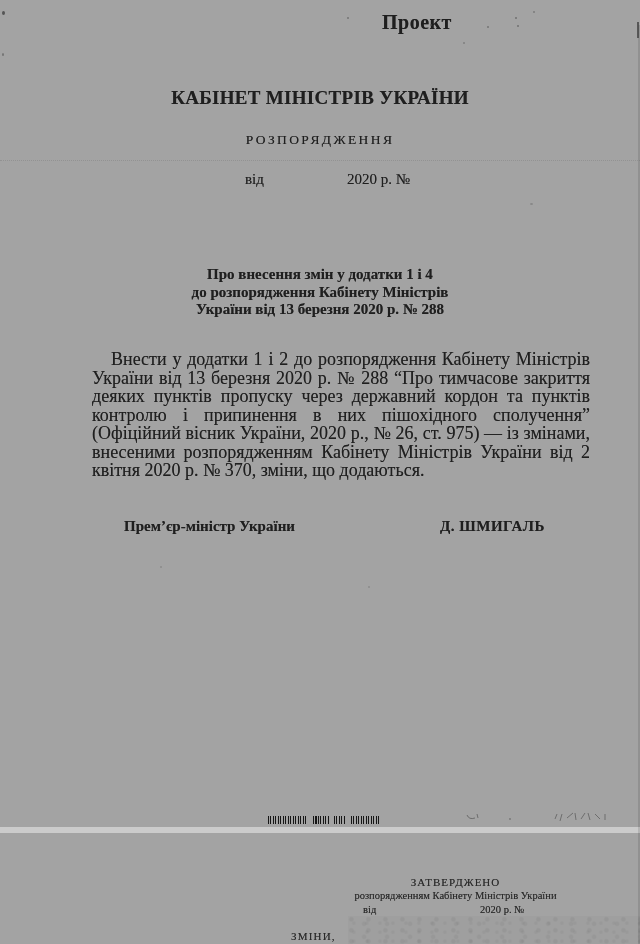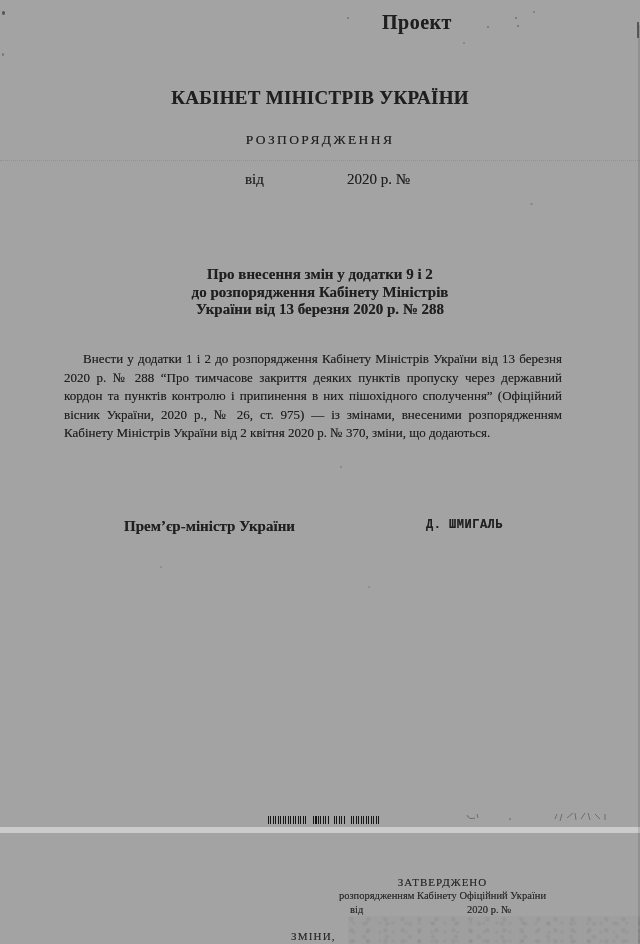--- a/index.html
+++ b/index.html
@@ -17,41 +17,41 @@
 
   .draft{top:11px;left:382px;font-size:20px;font-weight:bold;letter-spacing:.5px;}
   .org{top:87px;font-size:19px;font-weight:bold;letter-spacing:.3px;}
   .doctype{top:132px;font-size:13.5px;font-weight:normal;letter-spacing:2.4px;}
   .dotline{top:160px;left:0;width:640px;border-top:1px dotted rgba(0,0,0,.10);}
   .date-prefix{top:171px;left:245px;font-size:15px;}
   .date-blank{top:171px;left:347px;font-size:15px;}
   .city{top:210px;font-size:15px;}
   .title{top:266px;font-size:15px;font-weight:bold;line-height:17.5px;}
   .body-par{
-    top:350px;left:64px;width:498px;
-    font-size:13px;line-height:18.5px;
+    top:350px;left:92px;width:498px;
+    font-size:18px;line-height:18.5px;
     text-align:justify;text-indent:19px;
   }
   .sig-title{top:518px;left:124px;font-size:15px;font-weight:bold;}
-  .sig-name{top:518px;left:426px;font-size:12px;font-weight:bold;letter-spacing:.5px;font-family:Liberation Mono, monospace;}
+  .sig-name{top:518px;left:440px;font-size:15px;font-weight:bold;letter-spacing:.5px;}
 
   .barcode{top:816px;left:268px;height:8px;display:flex;gap:5px;}
   .barcode i{
     display:block;height:100%;
     background:repeating-linear-gradient(90deg,#161616 0 1px,transparent 1px 2.5px);
   }
   .pen-marks{top:808px;left:455px;opacity:.8;}
 
   .separator{top:827px;left:0;width:640px;height:6px;background:#cbcbcb;}
 
   .edge-line{top:25px;right:0;width:2px;height:919px;background:rgba(0,0,0,.11);}
   .edge-dash{top:22px;right:1px;width:2px;height:16px;background:#444;opacity:.8;}
 
   .approved{
-    top:875px;left:336px;width:213px;
+    top:875px;left:349px;width:213px;
     text-align:center;font-size:10.5px;line-height:14px;color:#2a2a2a;
   }
   .approved .l1{font-size:11px;letter-spacing:1px;}
   .approved .l3{position:relative;height:14px;}
   .approved .l3 .p{position:absolute;left:14px;}
   .approved .l3 .v{position:absolute;left:131px;}
 
   .changes{top:930px;left:291px;font-size:11px;letter-spacing:1.2px;color:#2a2a2a;}
 
   .mottle{
@@ -75,21 +75,21 @@
 
   <div class="abs center org">КАБІНЕТ МІНІСТРІВ УКРАЇНИ</div>
   <div class="abs center doctype">РОЗПОРЯДЖЕННЯ</div>
   <div class="abs dotline"></div>
 
   <span class="abs date-prefix">від</span>
   <span class="abs date-blank">2020 р. №</span>
 
 
   <div class="abs center title">
-    <div>Про внесення змін у додатки 9 і 2</div>
+    <div>Про внесення змін у додатки 1 і 4</div>
     <div>до розпорядження Кабінету Міністрів</div>
     <div>України від 13 березня 2020 р. № 288</div>
   </div>
 
   <div class="abs body-par">Внести у додатки 1 і 2 до розпорядження Кабінету Міністрів України від 13 березня 2020 р. № 288 “Про тимчасове закриття деяких пунктів пропуску через державний кордон та пунктів контролю і припинення в них пішохідного сполучення” (Офіційний вісник України, 2020 р., № 26, ст. 975) — із змінами, внесеними розпорядженням Кабінету Міністрів України від 2 квітня 2020 р. № 370, зміни, що додаються.</div>
 
   <div class="abs sig-title">Прем’єр-міністр України</div>
   <div class="abs sig-name">Д. ШМИГАЛЬ</div>
 
   <div class="abs barcode">
@@ -107,21 +107,21 @@
 
   <div class="abs separator"></div>
 
   <div class="abs edge-line"></div>
   <div class="abs edge-dash"></div>
 
   <div class="abs mottle"></div>
 
   <div class="abs approved">
     <div class="l1">ЗАТВЕРДЖЕНО</div>
-    <div class="l2">розпорядженням Кабінету Офіційний України</div>
+    <div class="l2">розпорядженням Кабінету Міністрів України</div>
     <div class="l3">
       <span class="p">від</span>
       <span class="v">2020 р. №</span>
     </div>
   </div>
 
   <div class="abs changes">ЗМІНИ,</div>
 
   <div class="speck" style="left:2px;top:11px;width:3px;height:4px;"></div>
   <div class="speck" style="left:2px;top:53px;width:2px;height:3px;opacity:.6;"></div>

